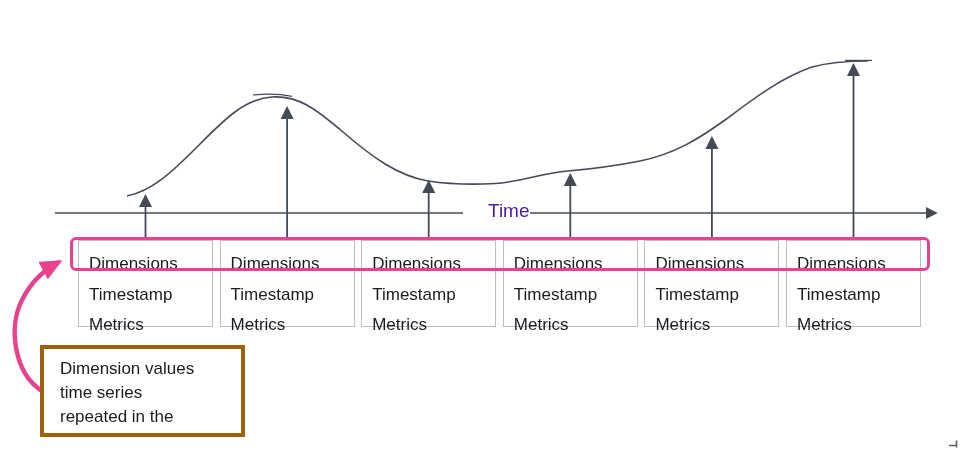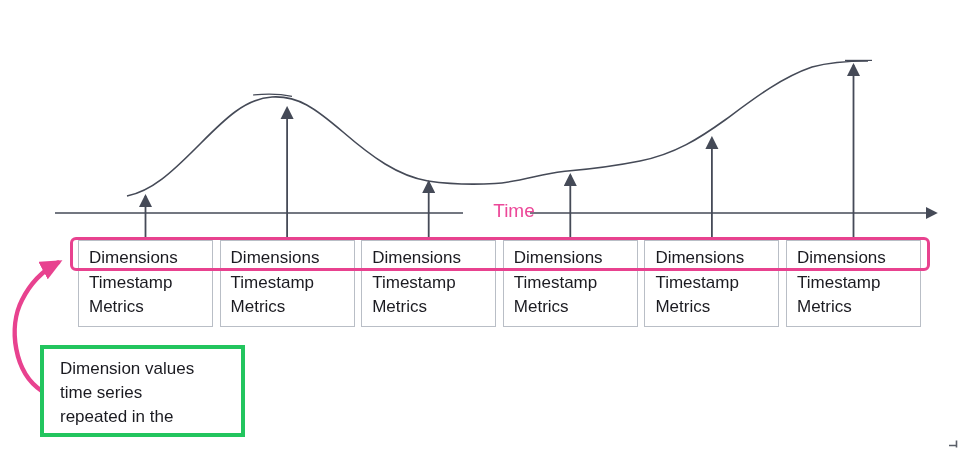--- a/index.html
+++ b/index.html
@@ -19,52 +19,52 @@
     height: 87px;
     box-sizing: border-box;
     background: #ffffff;
     border: 1.5px solid #b9bec6;
     padding: 5px 0 0 10px;
     font-size: 17px;
     line-height: 24.5px;
     color: #1b1b21;
     z-index: 2;
   }
-  .record-line { display: block; white-space: nowrap; }
+  .record-line { display: block; white-space: nowrap; margin-top: 6px; }
   .highlight-band {
     position: absolute;
     left: 70px;
     top: 237px;
     width: 860px;
     height: 34px;
     box-sizing: border-box;
     border: 3.5px solid #e8428f;
     border-radius: 6px;
     background: transparent;
     z-index: 3;
     pointer-events: none;
   }
   .time-label {
     position: absolute;
-    left: 478px;
+    left: 488px;
     top: 200px;
     width: 72px;
-    text-align: center;
+    text-align: left;
     font-size: 19px;
-    color: #ec4899;
+    color: #4c1d95;
     z-index: 2;
   }
   .callout {
     position: absolute;
     left: 40px;
     top: 345px;
     width: 205px;
     height: 92px;
     box-sizing: border-box;
-    border: 4px solid #22c55e;
+    border: 4px solid #a16207;
     background: #ffffff;
     padding: 8px 0 0 16px;
     font-size: 17px;
     line-height: 24px;
     color: #1b1b21;
     z-index: 4;
   }
   .arrow-layer { z-index: 3; }
 </style>
 </head>

